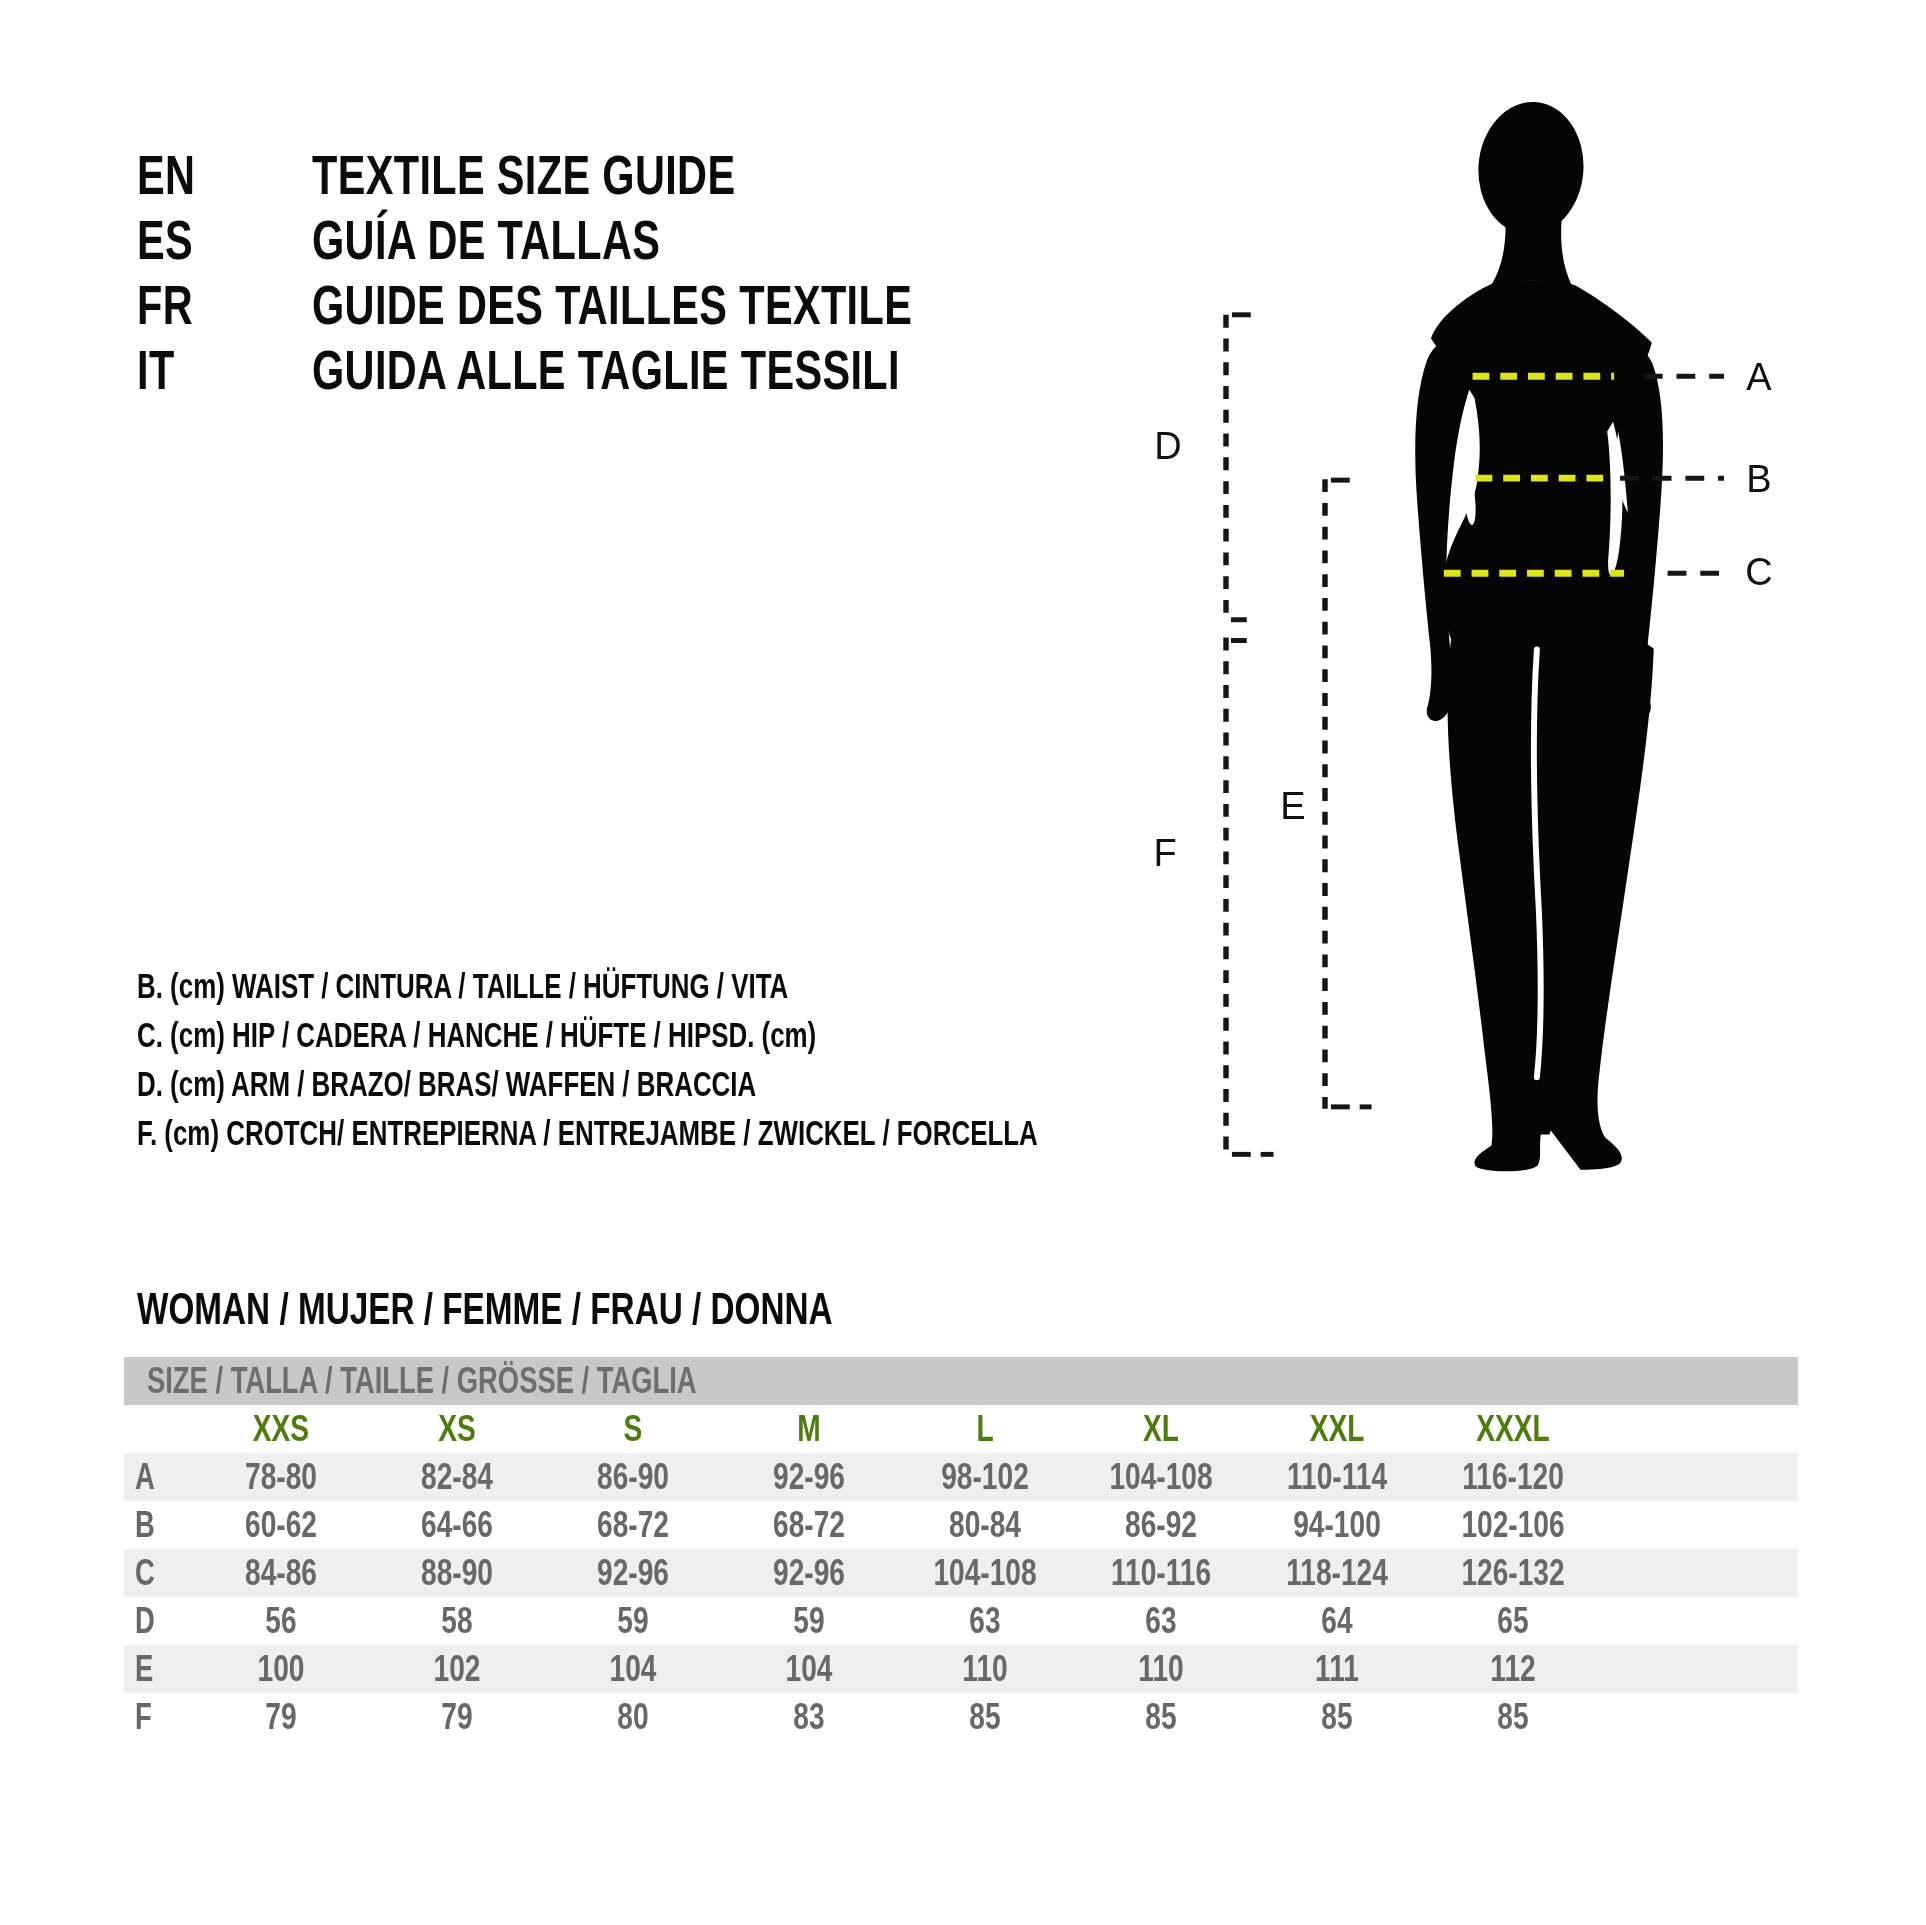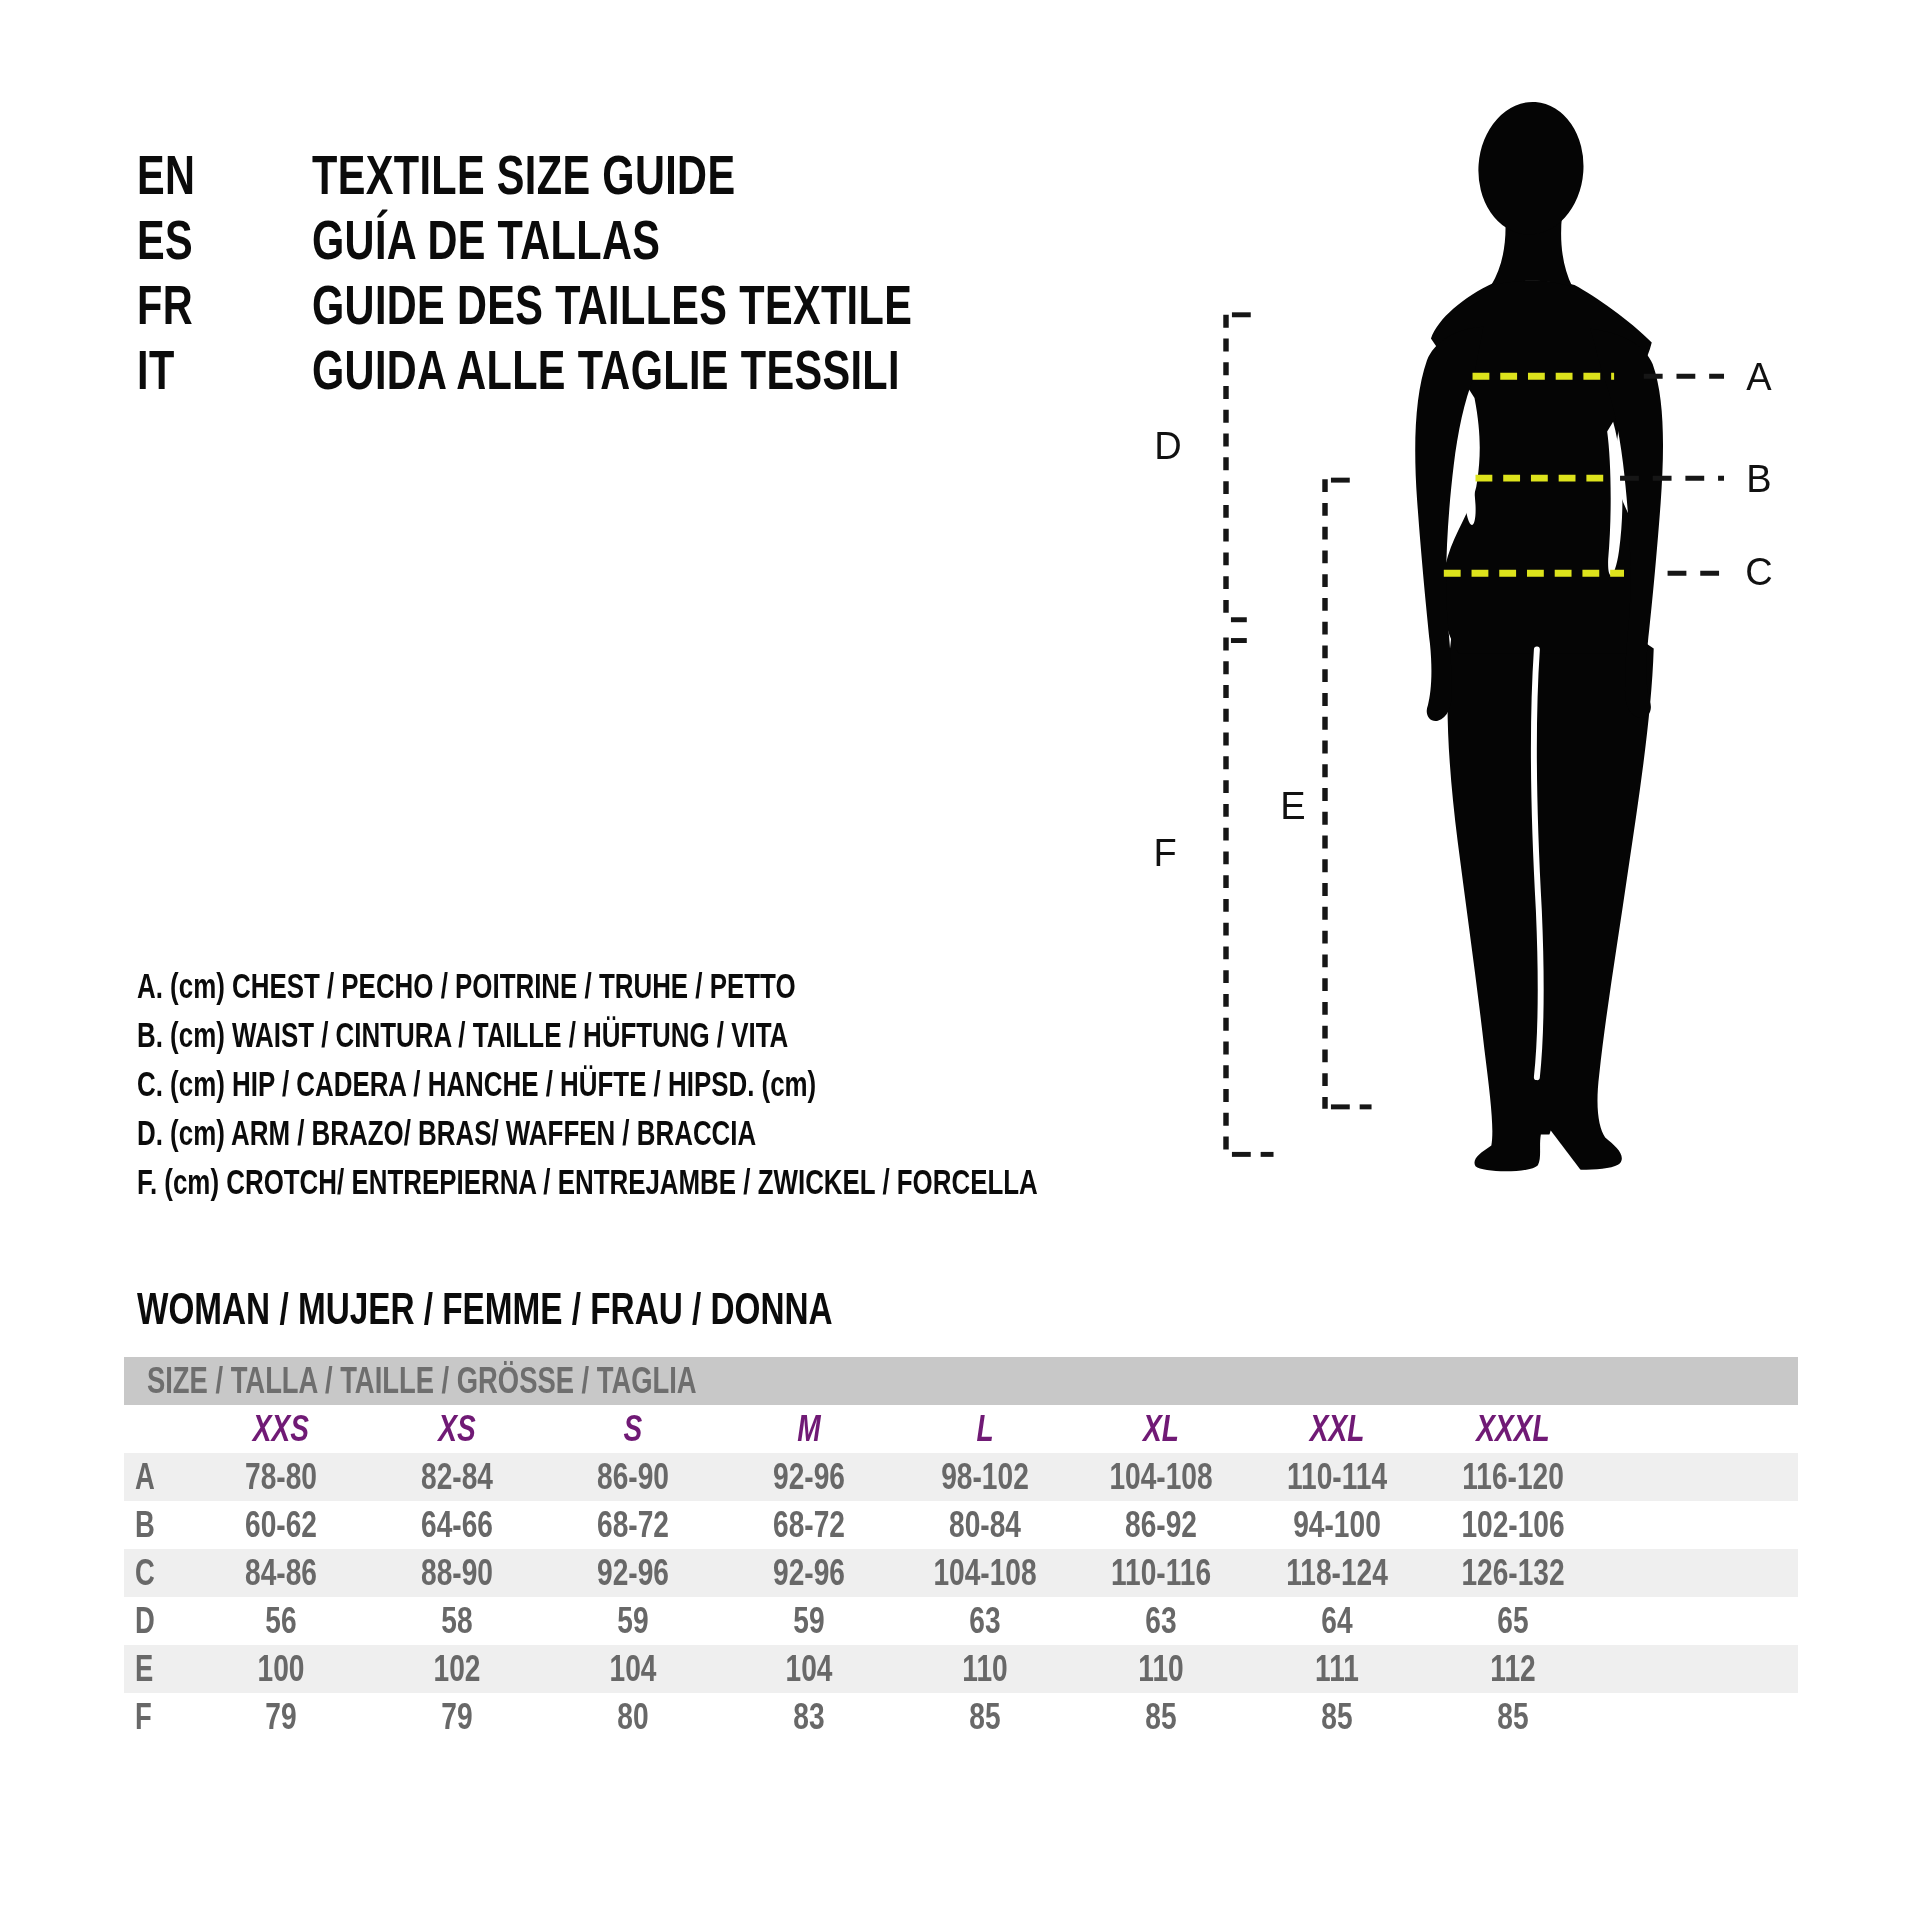--- a/index.html
+++ b/index.html
@@ -27,21 +27,21 @@
   .legend-block { position: absolute; left: 137px; top: 961px; }
   .legend-line { height: 49px; line-height: 49px; font-size: 35px; font-weight: 700; }
 
   
   .gender-line { position: absolute; left: 137px; top: 1288px; height: 42px; line-height: 42px; font-size: 45px; font-weight: 700; }
 
   
   .size-table { position: absolute; left: 124px; top: 1357px; width: 1674px; font-size: 37px; font-weight: 700; }
   .tbl-header { height: 48px; line-height: 48px; background: #c8c8c8; color: #6e6e6e; padding-left: 23px; }
   .tbl-grid { display: grid; grid-template-columns: 69px repeat(8, 176px) 1fr; height: 48px; line-height: 48px; align-items: center; }
-  .tbl-sizes { color: #701a75; font-style: italic; }
+  .tbl-sizes { color: #4d7c0f; }
   .tbl-row { color: #686868; }
   .tbl-row.shade { background: #efefef; }
   .cell { text-align: center; }
   .rowlabel { text-align: left; padding-left: 15px; }
 
   
   .figure-svg { position: absolute; left: 1119px; top: 94px; width: 713px; height: 1099px; }
   .fig-label { position: absolute; transform: translate(-50%, -50%); font-size: 38px; font-weight: 400; color: #111111; }
 </style>
 </head>
@@ -173,23 +173,20 @@
   </svg>
 
   <div class="fig-label" style="left:1759px; top:377px;">A</div>
   <div class="fig-label" style="left:1759px; top:479px;">B</div>
   <div class="fig-label" style="left:1759px; top:572px;">C</div>
   <div class="fig-label" style="left:1168px; top:446px;">D</div>
   <div class="fig-label" style="left:1293px; top:806px;">E</div>
   <div class="fig-label" style="left:1165px; top:853px;">F</div>
 
   <div class="legend-block">
-  <div class="legend-line">
-    <span class="cl">A. (cm) CHEST / PECHO / POITRINE / TRUHE / PETTO</span>
-  </div>
 
   <div class="legend-line">
     <span class="cl">B. (cm) WAIST / CINTURA / TAILLE / HÜFTUNG / VITA</span>
   </div>
 
   <div class="legend-line">
     <span class="cl">C. (cm) HIP / CADERA / HANCHE / HÜFTE / HIPSD. (cm)</span>
   </div>
 
   <div class="legend-line">

